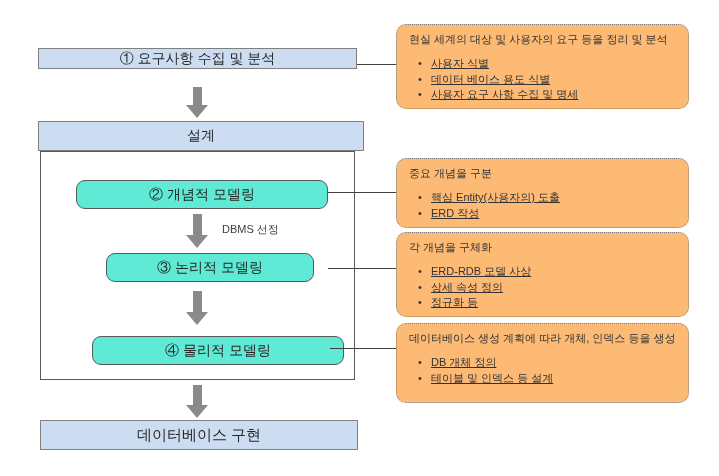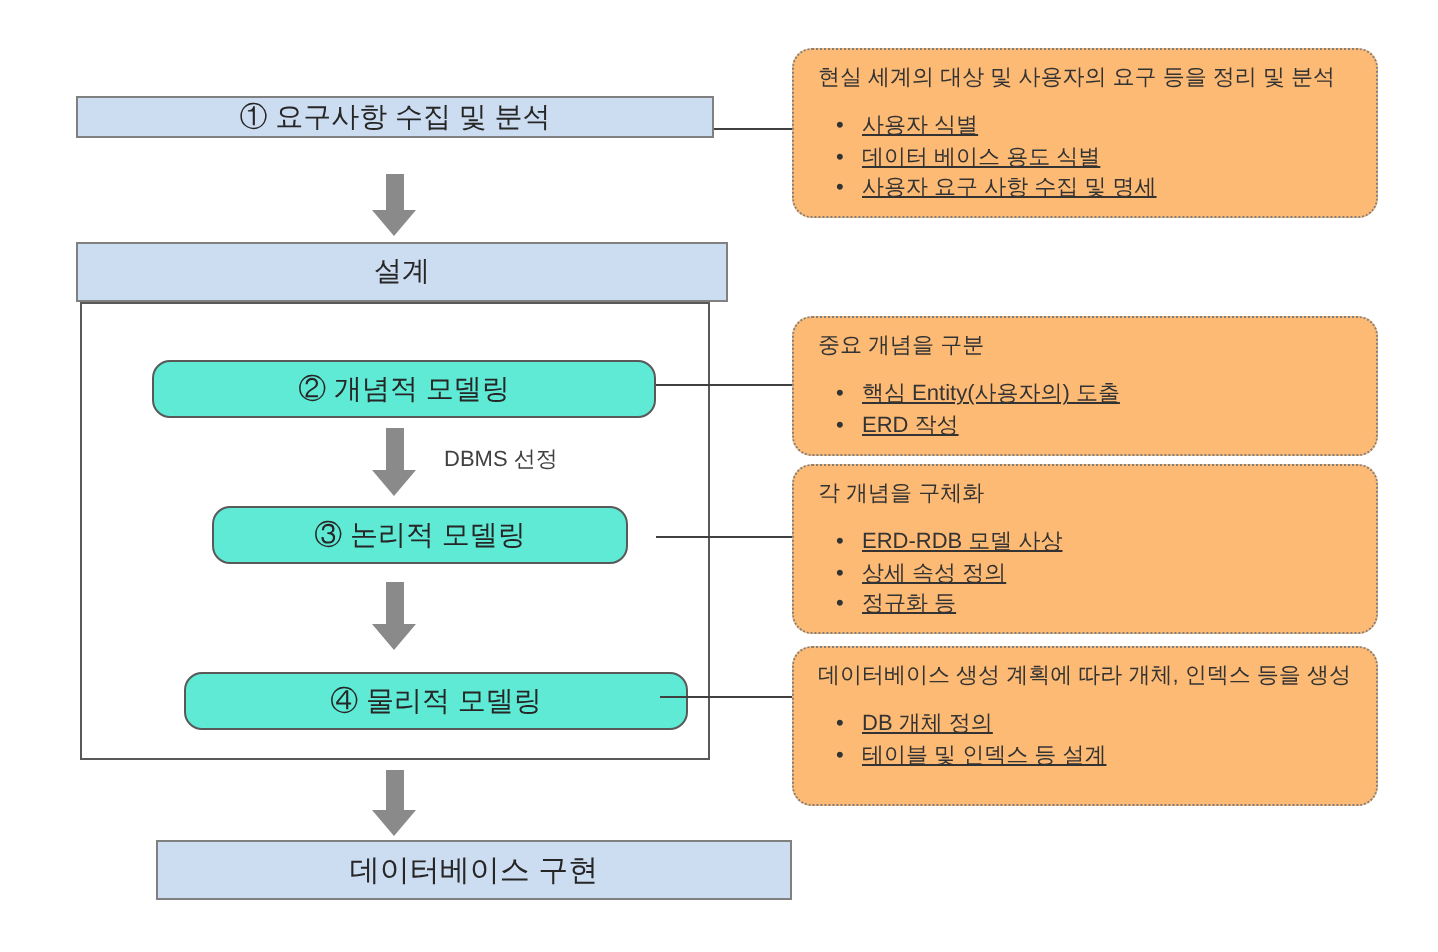--- a/index.html
+++ b/index.html
@@ -123,21 +123,21 @@
   <div class="round-box" style="left:76px; top:336px; width:252px; height:29px;margin-left:16px;">
     <span>④ 물리적 모델링</span>
   </div>
   <div class="connector" style="left:330px; top:348px; width:66px;"></div>
 
   <div class="down-arrow" style="left:186px; top:385px; height:33px;">
     <div class="shaft"></div>
     <div class="head"></div>
   </div>
 
-  <div class="blue-box" style="left:40px; top:420px; width:318px; height:30px; font-size:15px;margin-left:38px;">
+  <div class="blue-box" style="left:40px; top:420px; width:318px; height:30px; font-size:15px;">
     <span>데이터베이스 구현</span>
   </div>
 
   <div class="annotation" style="left:396px; top:24px; min-height:78px;">
     <span class="ann-title">현실 세계의 대상 및 사용자의 요구 등을 정리 및 분석</span>
     <ul>
       <li>사용자 식별</li>
       <li>데이터 베이스 용도 식별</li>
       <li>사용자 요구 사항 수집 및 명세</li>
     </ul>

